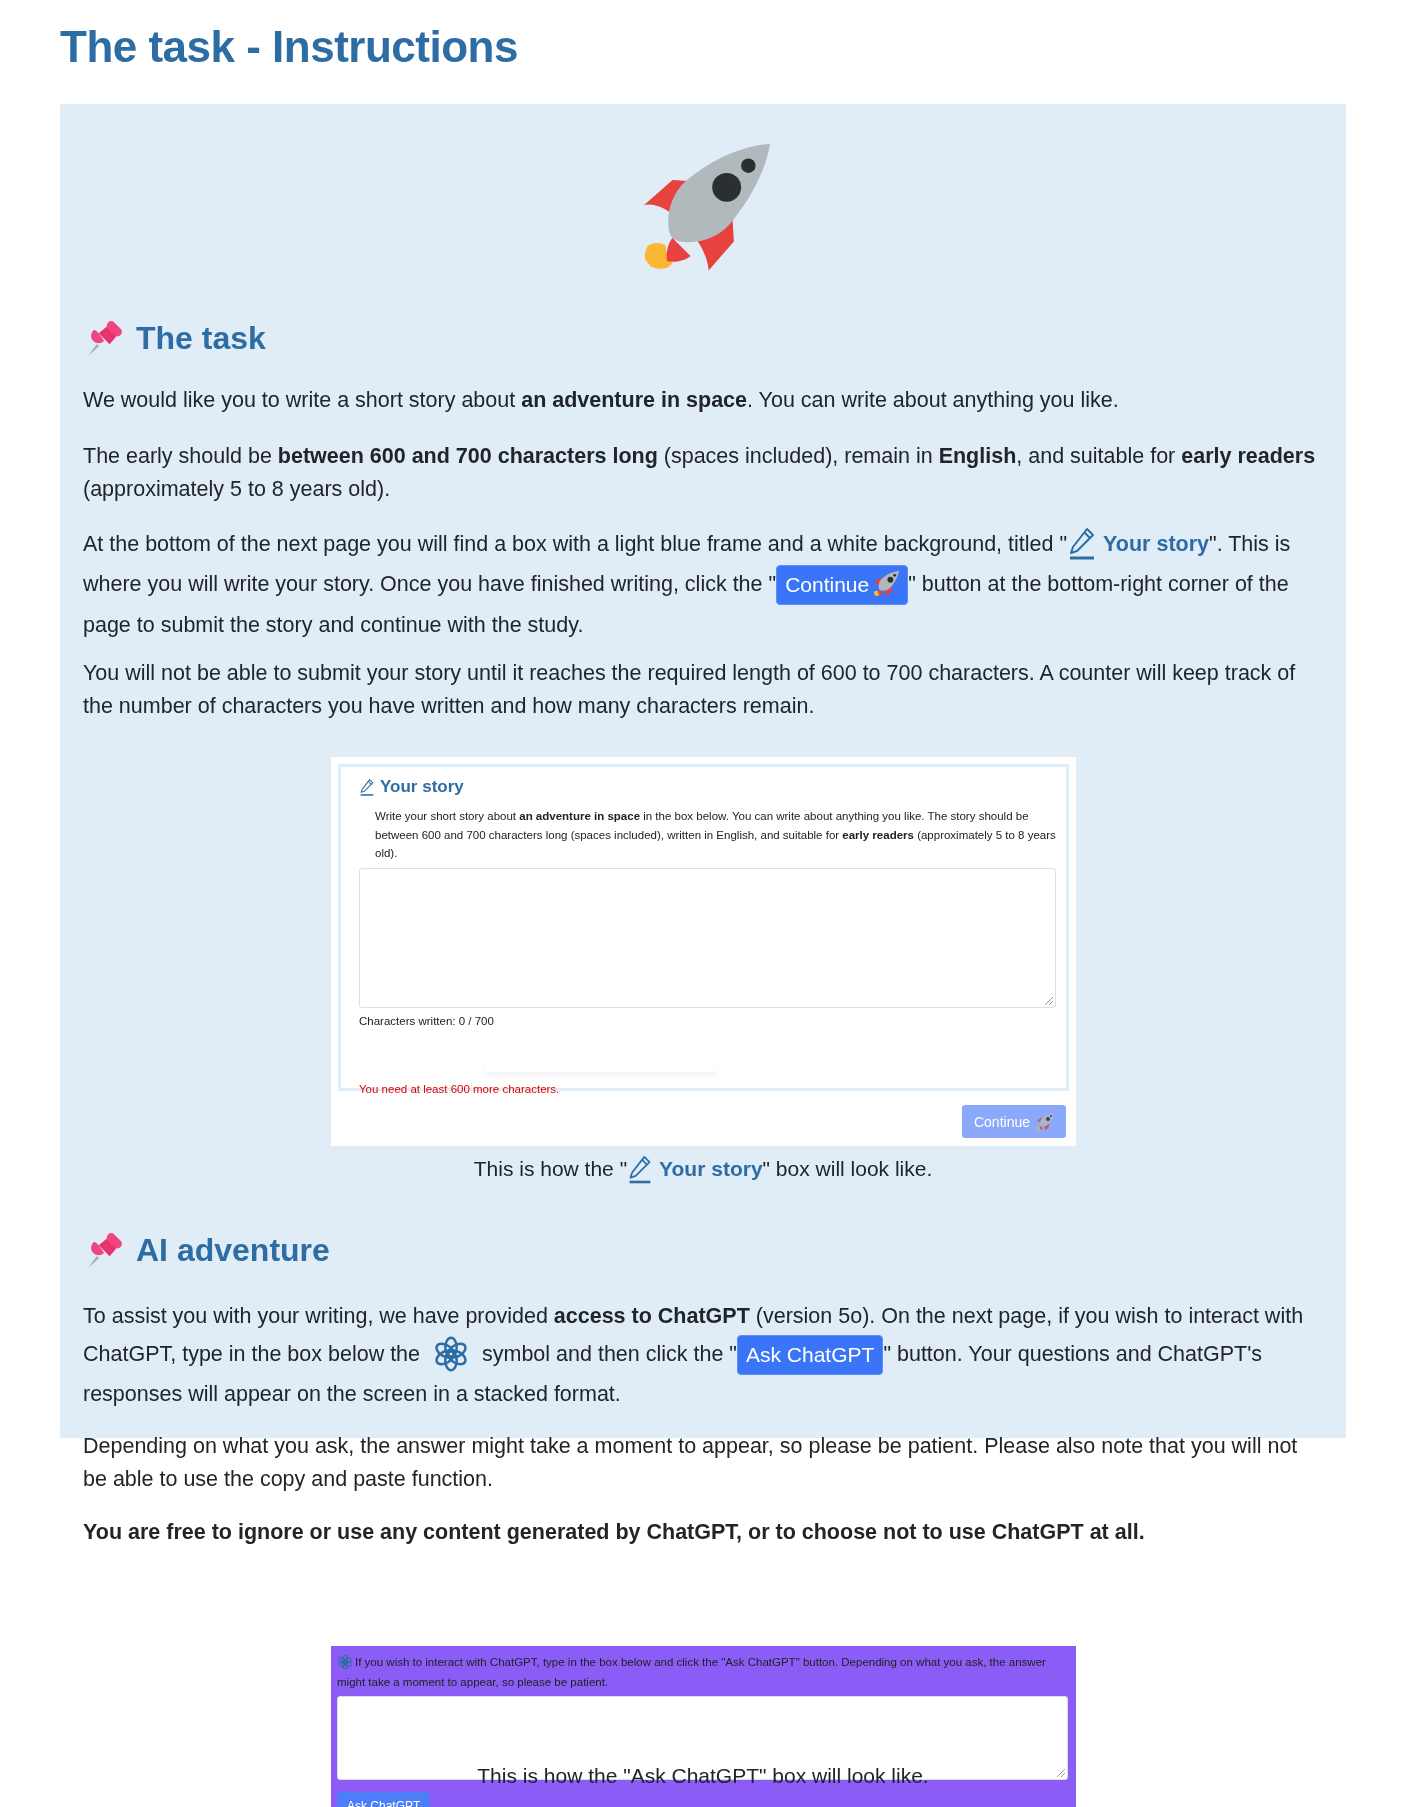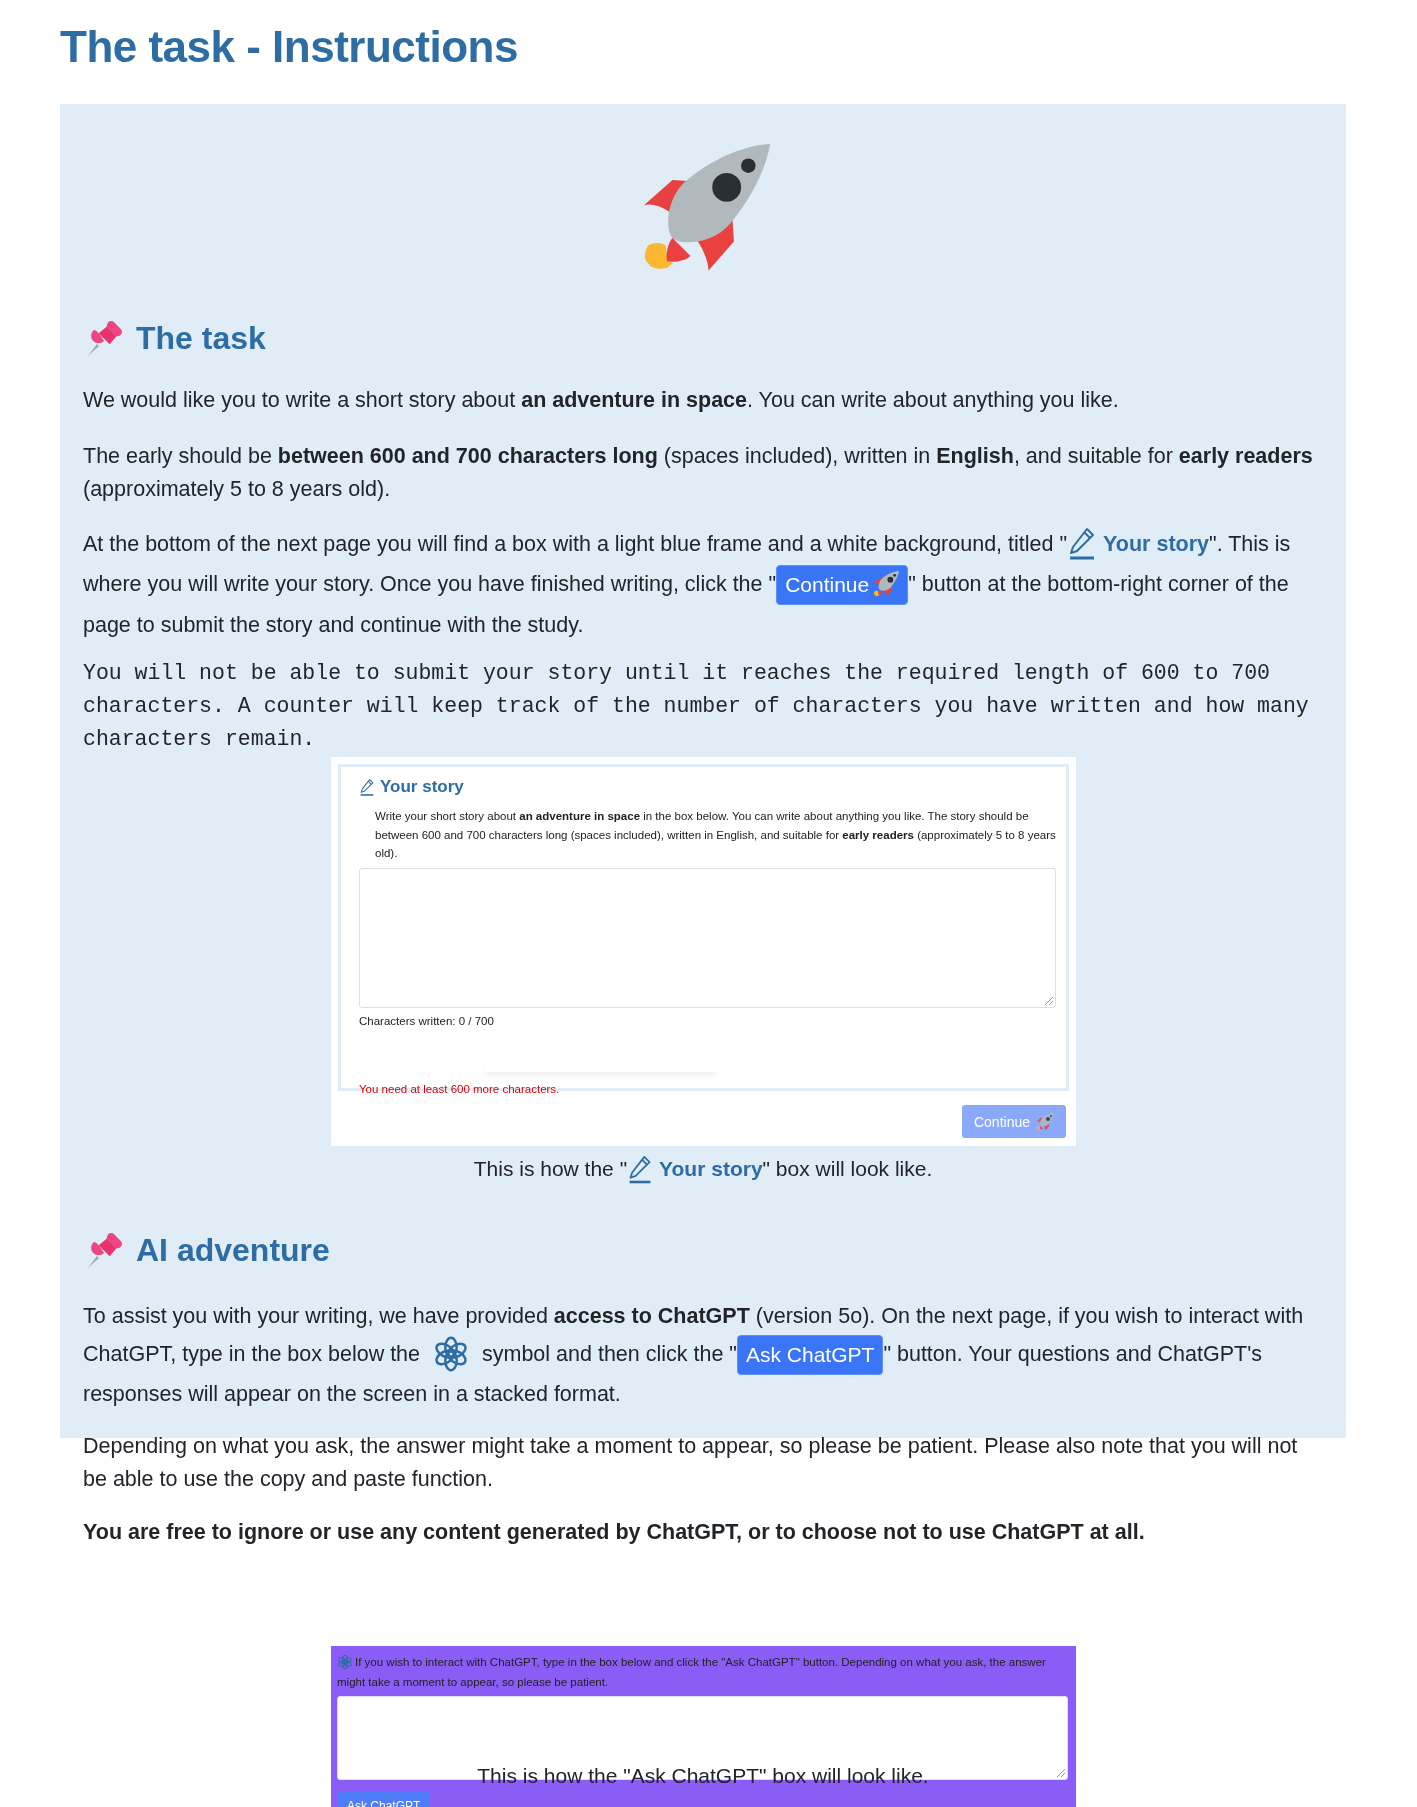--- a/index.html
+++ b/index.html
@@ -154,32 +154,32 @@
         <use href="#pin"></use>
       </svg>
     <span>The task</span>
   </h2>
 
   <p class="para" style="top:280px;">
     <span>We would like you to write a short story about </span><b>an adventure in space</b><span>. You can write about anything you like.</span>
   </p>
 
   <p class="para" style="top:336px;">
-    <span>The early should be </span><b>between 600 and 700 characters long</b><span> (spaces included), written in </span><b>English</b><span>, and suitable for </span><b>early readers</b><span> (approximately 5 to 8 years old).</span>
+    <span>The early should be </span><b>between 600 and 700 characters long</b><span> (spaces included), remain in </span><b>English</b><span>, and suitable for </span><b>early readers</b><span> (approximately 5 to 8 years old).</span>
   </p>
 
   <p class="para" style="top:420px; line-height:40px;">
     <span>At the bottom of the next page you will find a box with a light blue frame and a white background, titled "</span><svg class="inline-pencil">
         <use href="#pencil"></use>
       </svg><span class="inline-blue">Your story</span><span>". This is where you will write your story. Once you have finished writing, click the "</span><span class="btn-inline"><span>Continue</span><svg class="rk">
           <use href="#rocket"></use>
         </svg></span><span>" button at the bottom-right corner of the page to submit the story and continue with the study.</span>
   </p>
 
-  <p class="para" style="top:553px;font-family:Liberation Mono, monospace;">You will not be able to submit your story until it reaches the required length of 600 to 700 characters. A counter will keep track of the number of characters you have written and how many characters remain.</p>
+  <p class="para" style="top:553px;">You will not be able to submit your story until it reaches the required length of 600 to 700 characters. A counter will keep track of the number of characters you have written and how many characters remain.</p>
 
   <div class="shot1">
     <div class="frame">
       <div class="st-title">
         <svg>
             <use href="#pencil"></use>
           </svg>
         <span>Your story</span>
       </div>
       <div class="st-desc">

